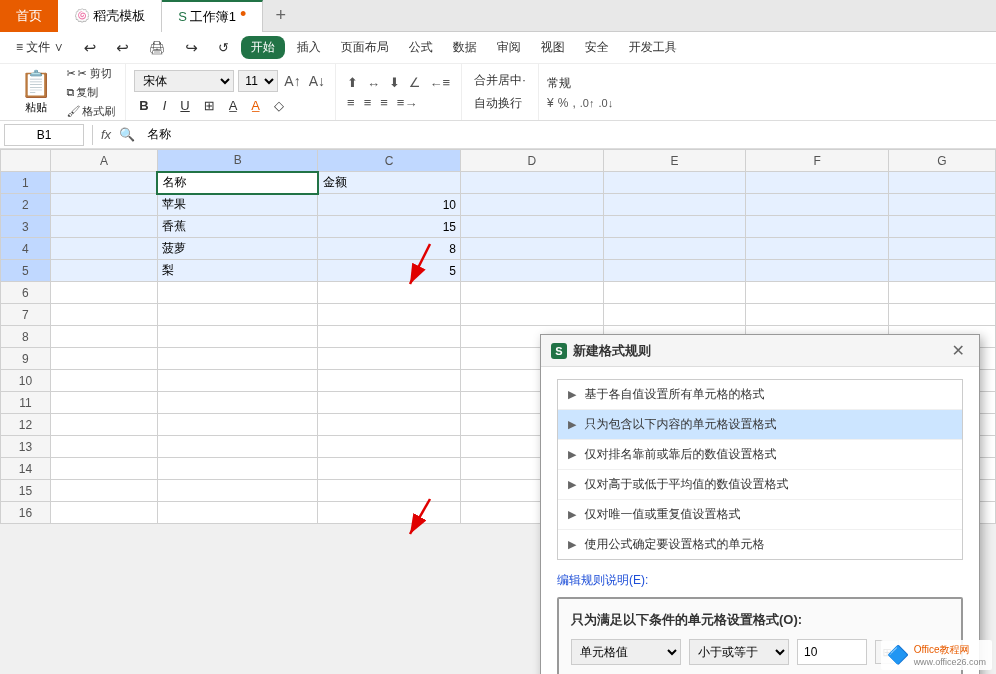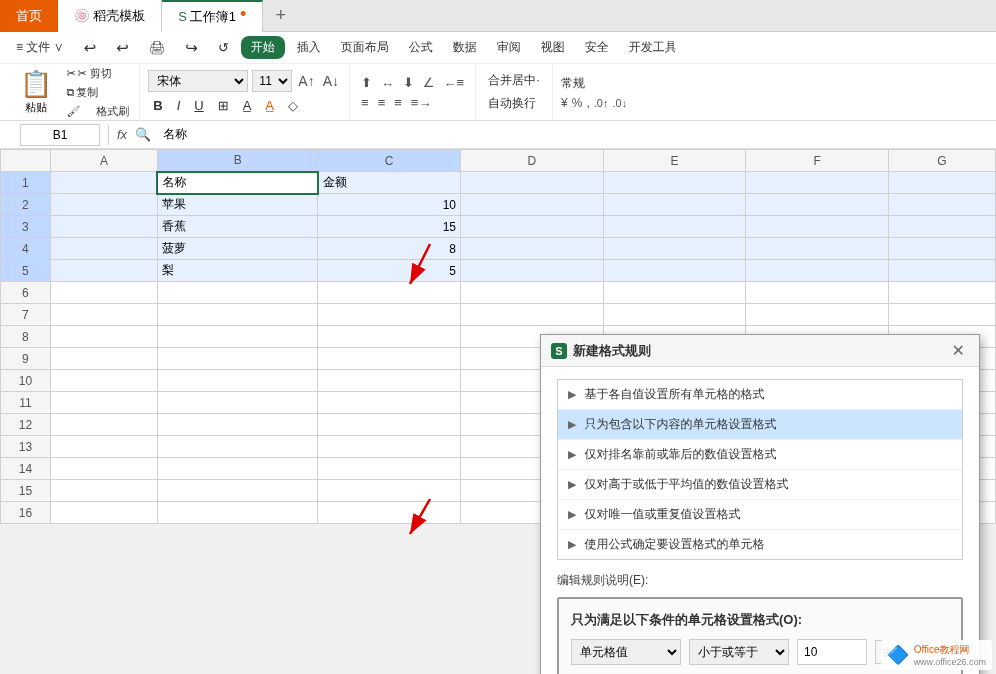--- a/index.html
+++ b/index.html
@@ -45,21 +45,21 @@
     .align-btn { font-size: 13px; cursor: pointer; color: #555; padding: 1px 3px; }
 
     
     .merge-section { display: flex; flex-direction: column; padding: 0 8px; border-right: 1px solid #eee; height: 100%; justify-content: center; gap: 2px; }
     .merge-btn { font-size: 12px; cursor: pointer; color: #333; padding: 2px 4px; white-space: nowrap; }
 
     
     .numfmt-section { display: flex; flex-direction: column; padding: 0 8px; height: 100%; justify-content: center; }
 
     
-    .formula-bar { display: flex; align-items: center; height: 28px; background: #fff; border-bottom: 1px solid #ddd; padding: 0 20px; gap: 4px; }
+    .formula-bar { display: flex; align-items: center; height: 28px; background: #fff; border-bottom: 1px solid #ddd; padding: 0 4px; gap: 4px; }
     .cell-ref { width: 80px; height: 22px; border: 1px solid #ccc; text-align: center; font-size: 12px; padding: 0 4px; }
     .formula-divider { width: 1px; height: 20px; background: #ccc; margin: 0 4px; }
     .formula-input { flex: 1; height: 22px; border: none; font-size: 12px; padding: 0 4px; outline: none; }
     .sheet-table { border-collapse: collapse; }
     .sheet-table td, .sheet-table th {
       border: 1px solid #d0d0d0; padding: 0 4px; height: 22px; min-width: 60px;
       font-size: 12px; white-space: nowrap;
     }
     .sheet-table th { background: #f5f5f5; text-align: center; font-weight: normal; color: #555; width: 28px; }
     .sheet-table td { background: #fff; }
@@ -75,21 +75,21 @@
     .dialog-close { font-size: 16px; cursor: pointer; color: #666; padding: 0 4px; }
 
     .dialog-body { padding: 12px 16px; }
     .dialog-section-label { font-size: 12px; color: #333; margin-bottom: 8px; }
     .rule-list { border: 1px solid #ccc; margin-bottom: 12px; }
     .rule-item { display: flex; align-items: center; padding: 6px 10px; cursor: pointer; font-size: 12px; color: #333; border-bottom: 1px solid #f0f0f0; }
     .rule-item:last-child { border-bottom: none; }
     .rule-item.selected { background: #cce5ff; }
     .rule-arrow { color: #666; margin-right: 8px; font-size: 11px; }
 
-    .dialog-edit-label { font-size: 12px; color: #404040; margin-bottom: 8px; }
+    .dialog-edit-label { font-size: 12px; color: #1d4ed8; margin-bottom: 8px; }
     .condition-title { font-size: 13px; font-weight: bold; color: #333; margin-bottom: 10px; }
     .condition-row { display: flex; align-items: center; gap: 8px; margin-bottom: 12px; }
     .condition-select { height: 26px; border: 1px solid #ccc; font-size: 12px; padding: 0 4px; }
     .condition-select.wide { width: 110px; }
     .condition-select.mid { width: 100px; }
     .condition-input { width: 70px; height: 26px; border: 1px solid #ccc; font-size: 12px; padding: 0 6px; }
     .condition-btn-sm { width: 24px; height: 24px; border: 1px solid #ccc; background: #f5f5f5; cursor: pointer; display: flex; align-items: center; justify-content: center; font-size: 11px; }
 
     .spreadsheet-wrapper { position: relative; display: flex; flex-direction: column; flex: 1; }
     .main-content { display: flex; flex: 1; position: relative; }
@@ -150,21 +150,21 @@
           <div class="small-btn">
             <span>✂</span>
             <span style="margin-left:2px;">✂ 剪切</span>
           </div>
           <div class="small-btn">
             <span>⧉</span>
             <span style="margin-left:2px;">复制</span>
           </div>
           <div class="small-btn">
             <span>🖌</span>
-            <span style="margin-left:16px;">格式刷</span>
+            <span style="margin-left:2px;">格式刷</span>
           </div>
         </div>
       </div>
 
       <div class="font-section">
         <div class="font-row1">
           <select class="font-name-select">
             <option>宋体</option>
           </select>
           <select class="font-size-select">

